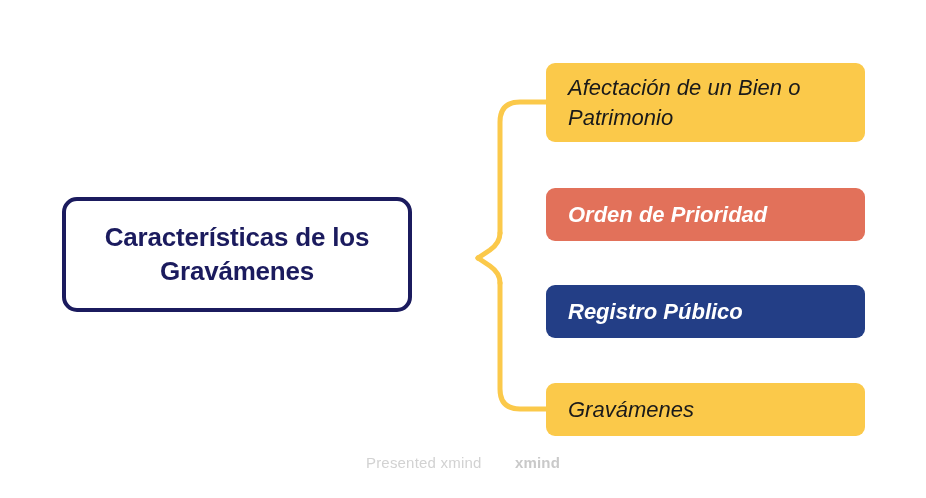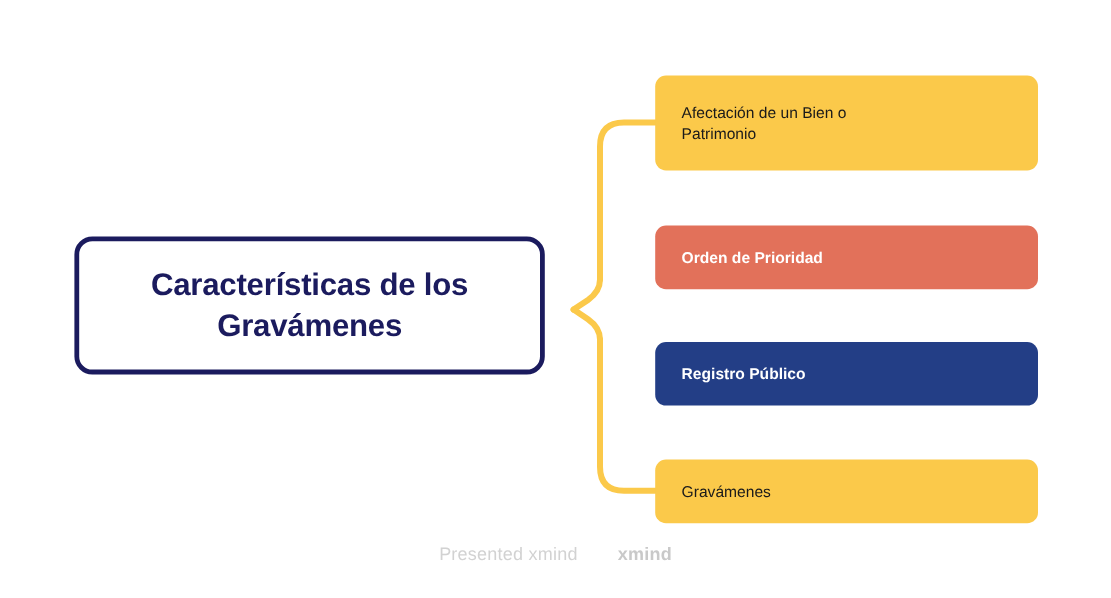--- a/index.html
+++ b/index.html
@@ -29,21 +29,21 @@
     width: 926px;
     height: 498px;
     pointer-events: none;
   }
 
   
   .root-node {
     position: absolute;
     left: 62px;
     top: 197px;
-    width: 392px;
+    width: 350px;
     height: 115px;
     box-sizing: border-box;
     border: 4px solid #1b1b5e;
     border-radius: 15px;
     background: #ffffff;
     display: flex;
     align-items: center;
     justify-content: center;
     padding: 0 18px;
   }
@@ -62,24 +62,25 @@
     position: absolute;
     left: 546px;
     width: 319px;
     box-sizing: border-box;
     border-radius: 9px;
     display: flex;
     align-items: center;
     padding: 0 22px;
   }
   .child-label {
-    font-size: 13px;
+    font-size: 22px;
     line-height: 1.35;
     text-align: left;
     white-space: pre-line;
+    font-style: italic;
   }
   .child-node.n0 { top: 63px;  height: 79px; background: #fbc94a; }
   .child-node.n0 .child-label { color: #1a1a1a; font-weight: normal; }
 
   .child-node.n1 { top: 188px; height: 53px; background: #e2715a; }
   .child-node.n1 .child-label { color: #ffffff; font-weight: bold; }
 
   .child-node.n2 { top: 285px; height: 53px; background: #233e86; }
   .child-node.n2 .child-label { color: #ffffff; font-weight: bold; }
 

